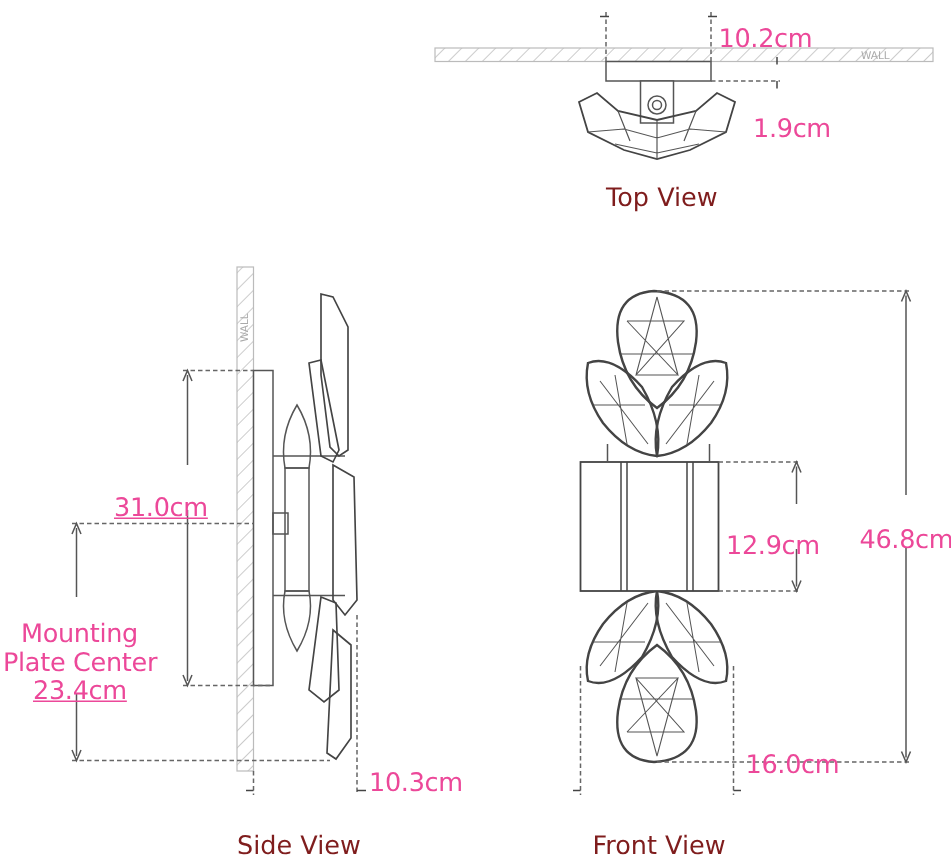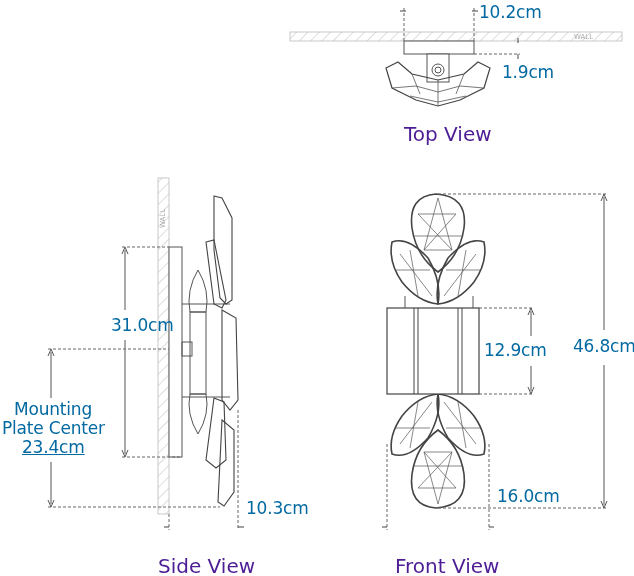--- a/index.html
+++ b/index.html
@@ -1,19 +1,19 @@
 <!DOCTYPE html>
 <html><head>
 <meta charset="utf-8">
 <style>
   html, body { margin:0; padding:0; background:#ffffff; }
   body { width:634px; height:576px; position:relative; overflow:hidden; font-family:"DejaVu Sans", "Liberation Sans", sans-serif; }
   svg { position:absolute; left:0; top:0; }
-  .lbl { position:absolute; color:#0369a1; font-size:17px; line-height:19px; white-space:nowrap; letter-spacing:-0.2px; }
-  .title { position:absolute; color:#4c1d95; font-size:20px; white-space:nowrap; }
+  .lbl { position:absolute; color:#ec4899; font-size:17px; line-height:19px; white-space:nowrap; letter-spacing:-0.2px;margin-top:14px; }
+  .title { position:absolute; color:#7f1d1d; font-size:17px; white-space:nowrap; }
   .wall-txt { position:absolute; color:#aaa; font-size:7px; }
 </style>
 </head>
 <body>
 
 <svg width="634" height="576" viewBox="0 0 634 576">
   <defs>
     <pattern id="hatch" width="8" height="8" patternUnits="userSpaceOnUse" patternTransform="rotate(45)">
       <line x1="0" y1="0" x2="0" y2="8" stroke="#bbb" stroke-width="1"></line>
     </pattern>
@@ -112,21 +112,21 @@
     <line x1="489" y1="527" x2="494" y2="527" stroke="#444"></line>
   </g>
 </svg>
 
 <div class="wall-txt" style="left:574px; top:33px;">WALL</div>
 <div class="lbl" style="left:479px; top:3px;">10.2cm</div>
 <div class="lbl" style="left:502px; top:63px;">1.9cm</div>
 <div class="title" style="left:404px; top:122px;">Top View</div>
 
 <div class="wall-txt" style="left:159px; top:228px; transform:rotate(-90deg); transform-origin:left top;">WALL</div>
-<div class="lbl" style="left:111px; top:316px;">31.0cm</div>
+<div class="lbl" style="left:76px; top:316px;text-decoration:underline;">31.0cm</div>
 <div class="lbl" style="left:14px; top:400px; text-align:left;">Mounting</div>
 <div class="lbl" style="left:2px; top:419px;">Plate Center</div>
 <div class="lbl" style="left:22px; top:438px;text-decoration:underline;">23.4cm</div>
 <div class="lbl" style="left:246px; top:499px;">10.3cm</div>
 <div class="title" style="left:158px; top:554px;">Side View</div>
 
 <div class="lbl" style="left:484px; top:341px;">12.9cm</div>
 <div class="lbl" style="left:573px; top:337px;">46.8cm</div>
 <div class="lbl" style="left:497px; top:487px;">16.0cm</div>
 <div class="title" style="left:395px; top:554px;">Front View</div>

